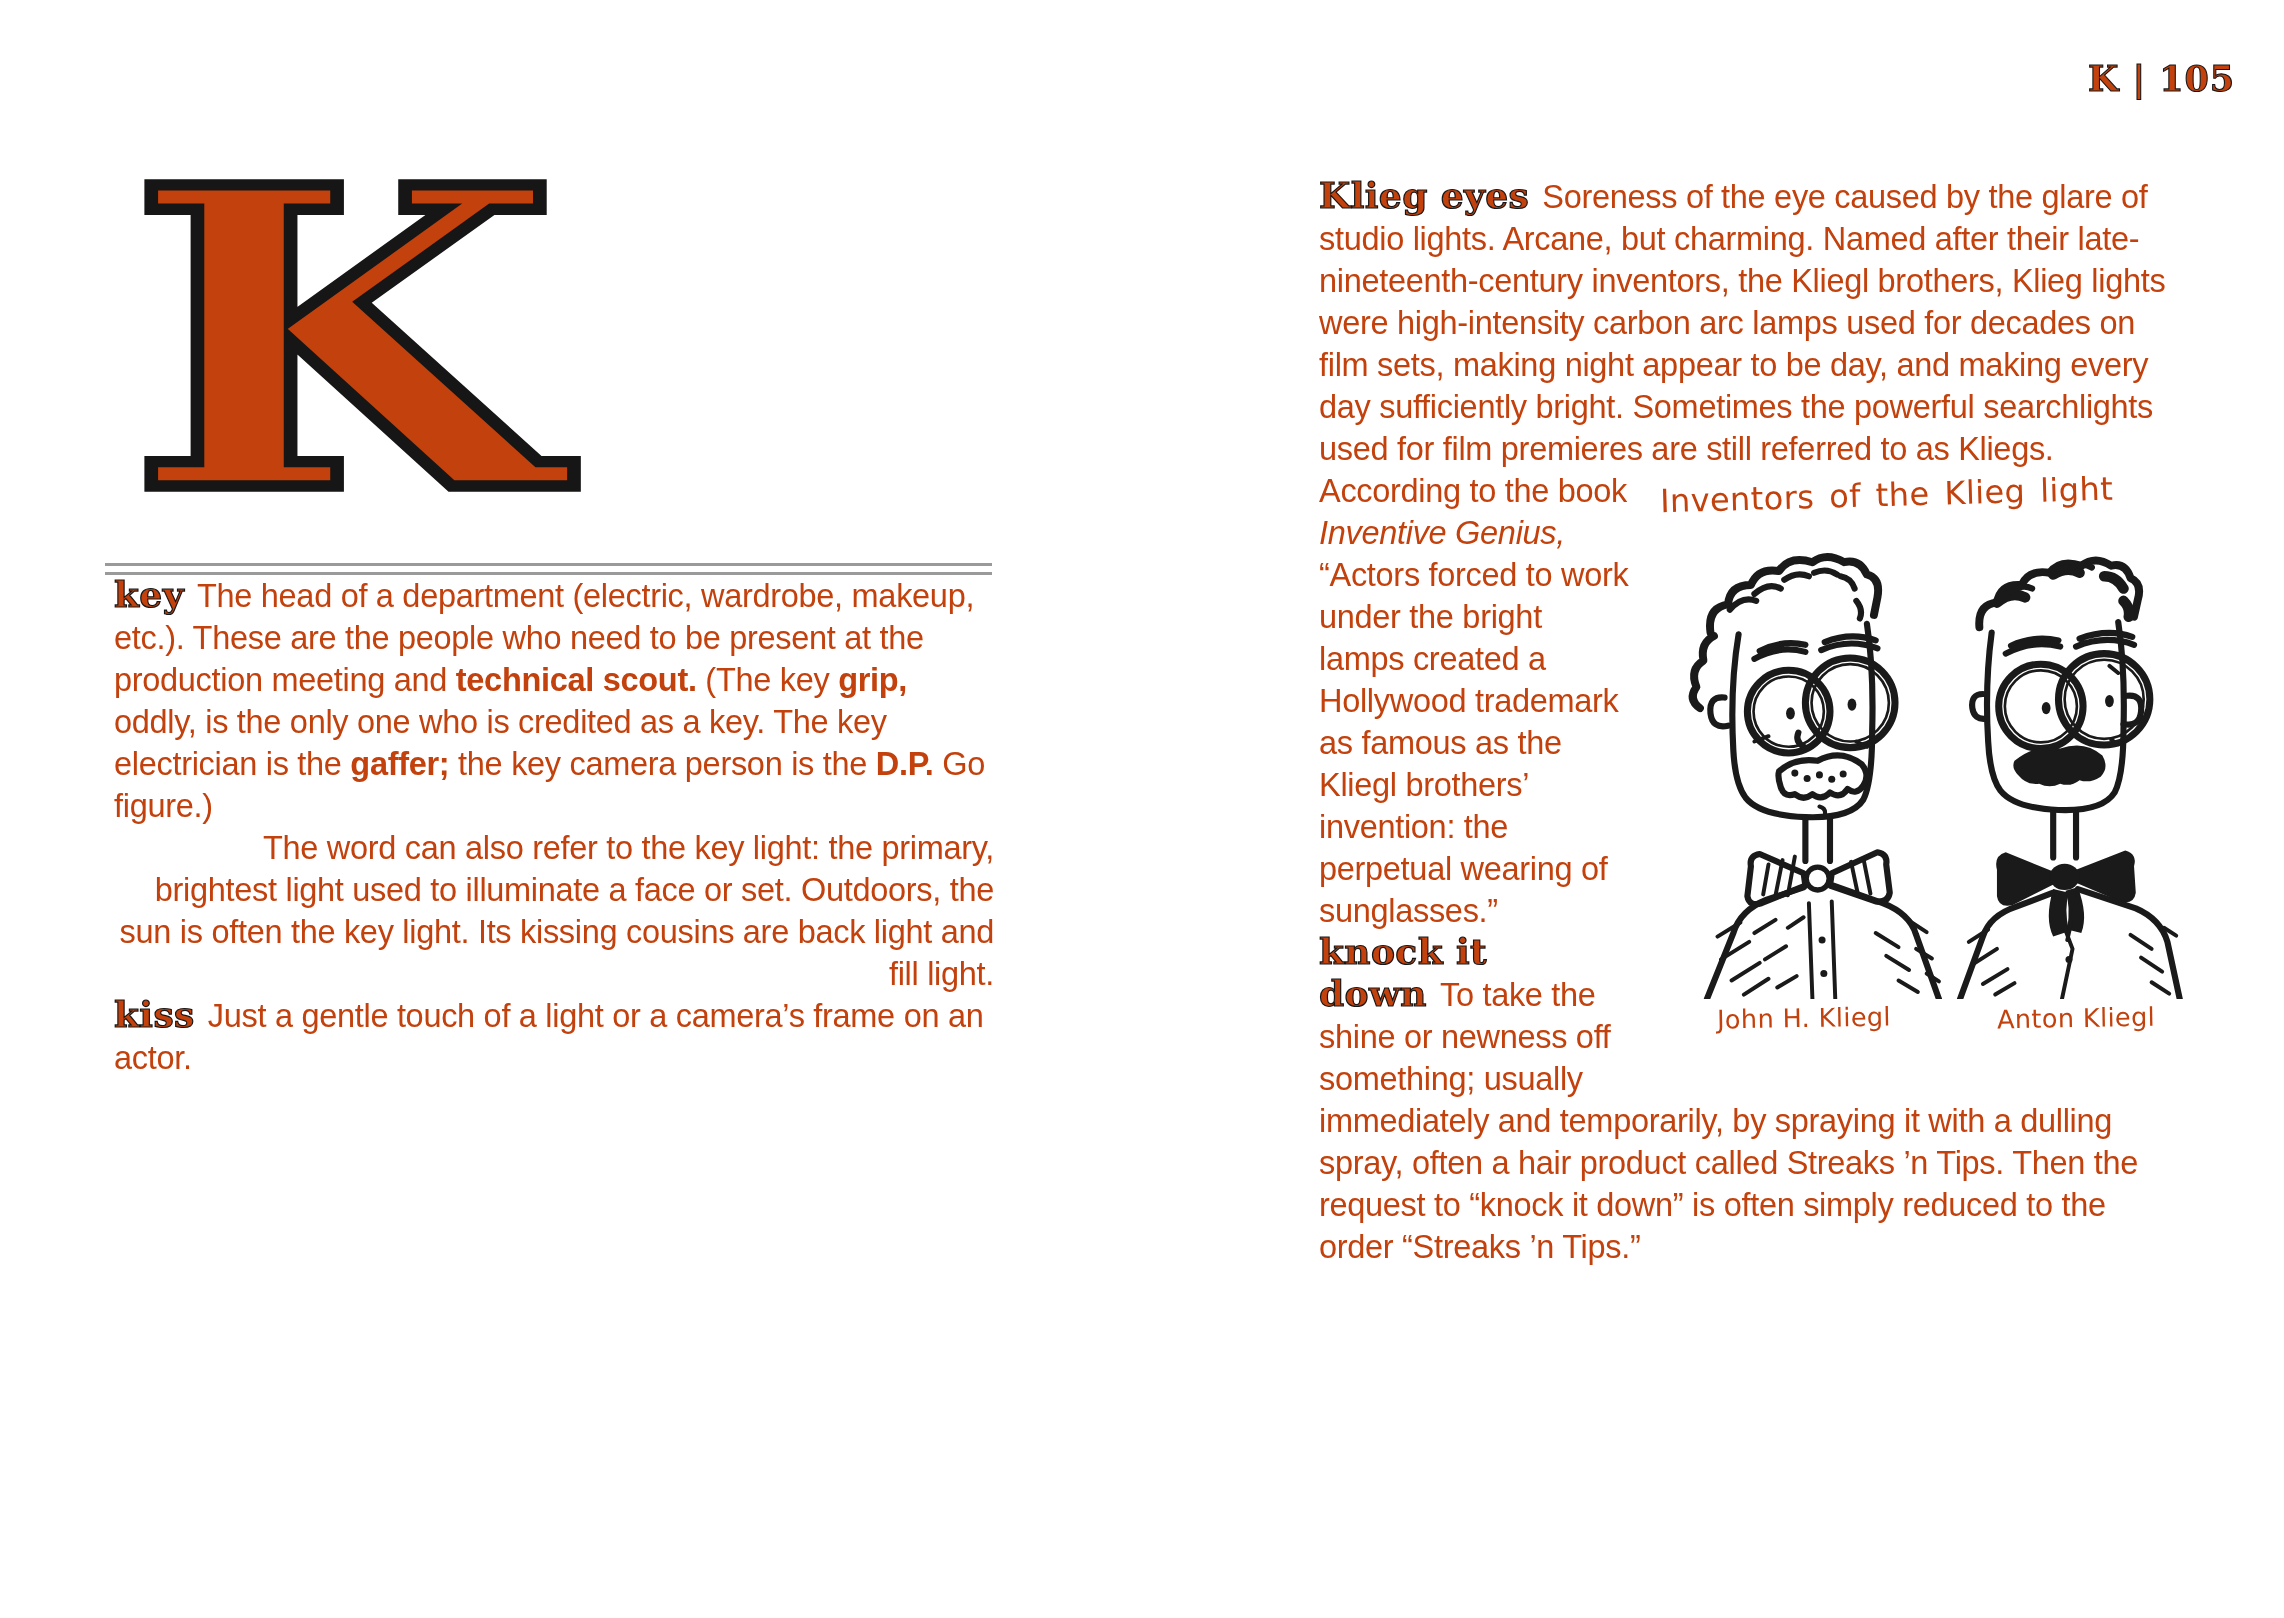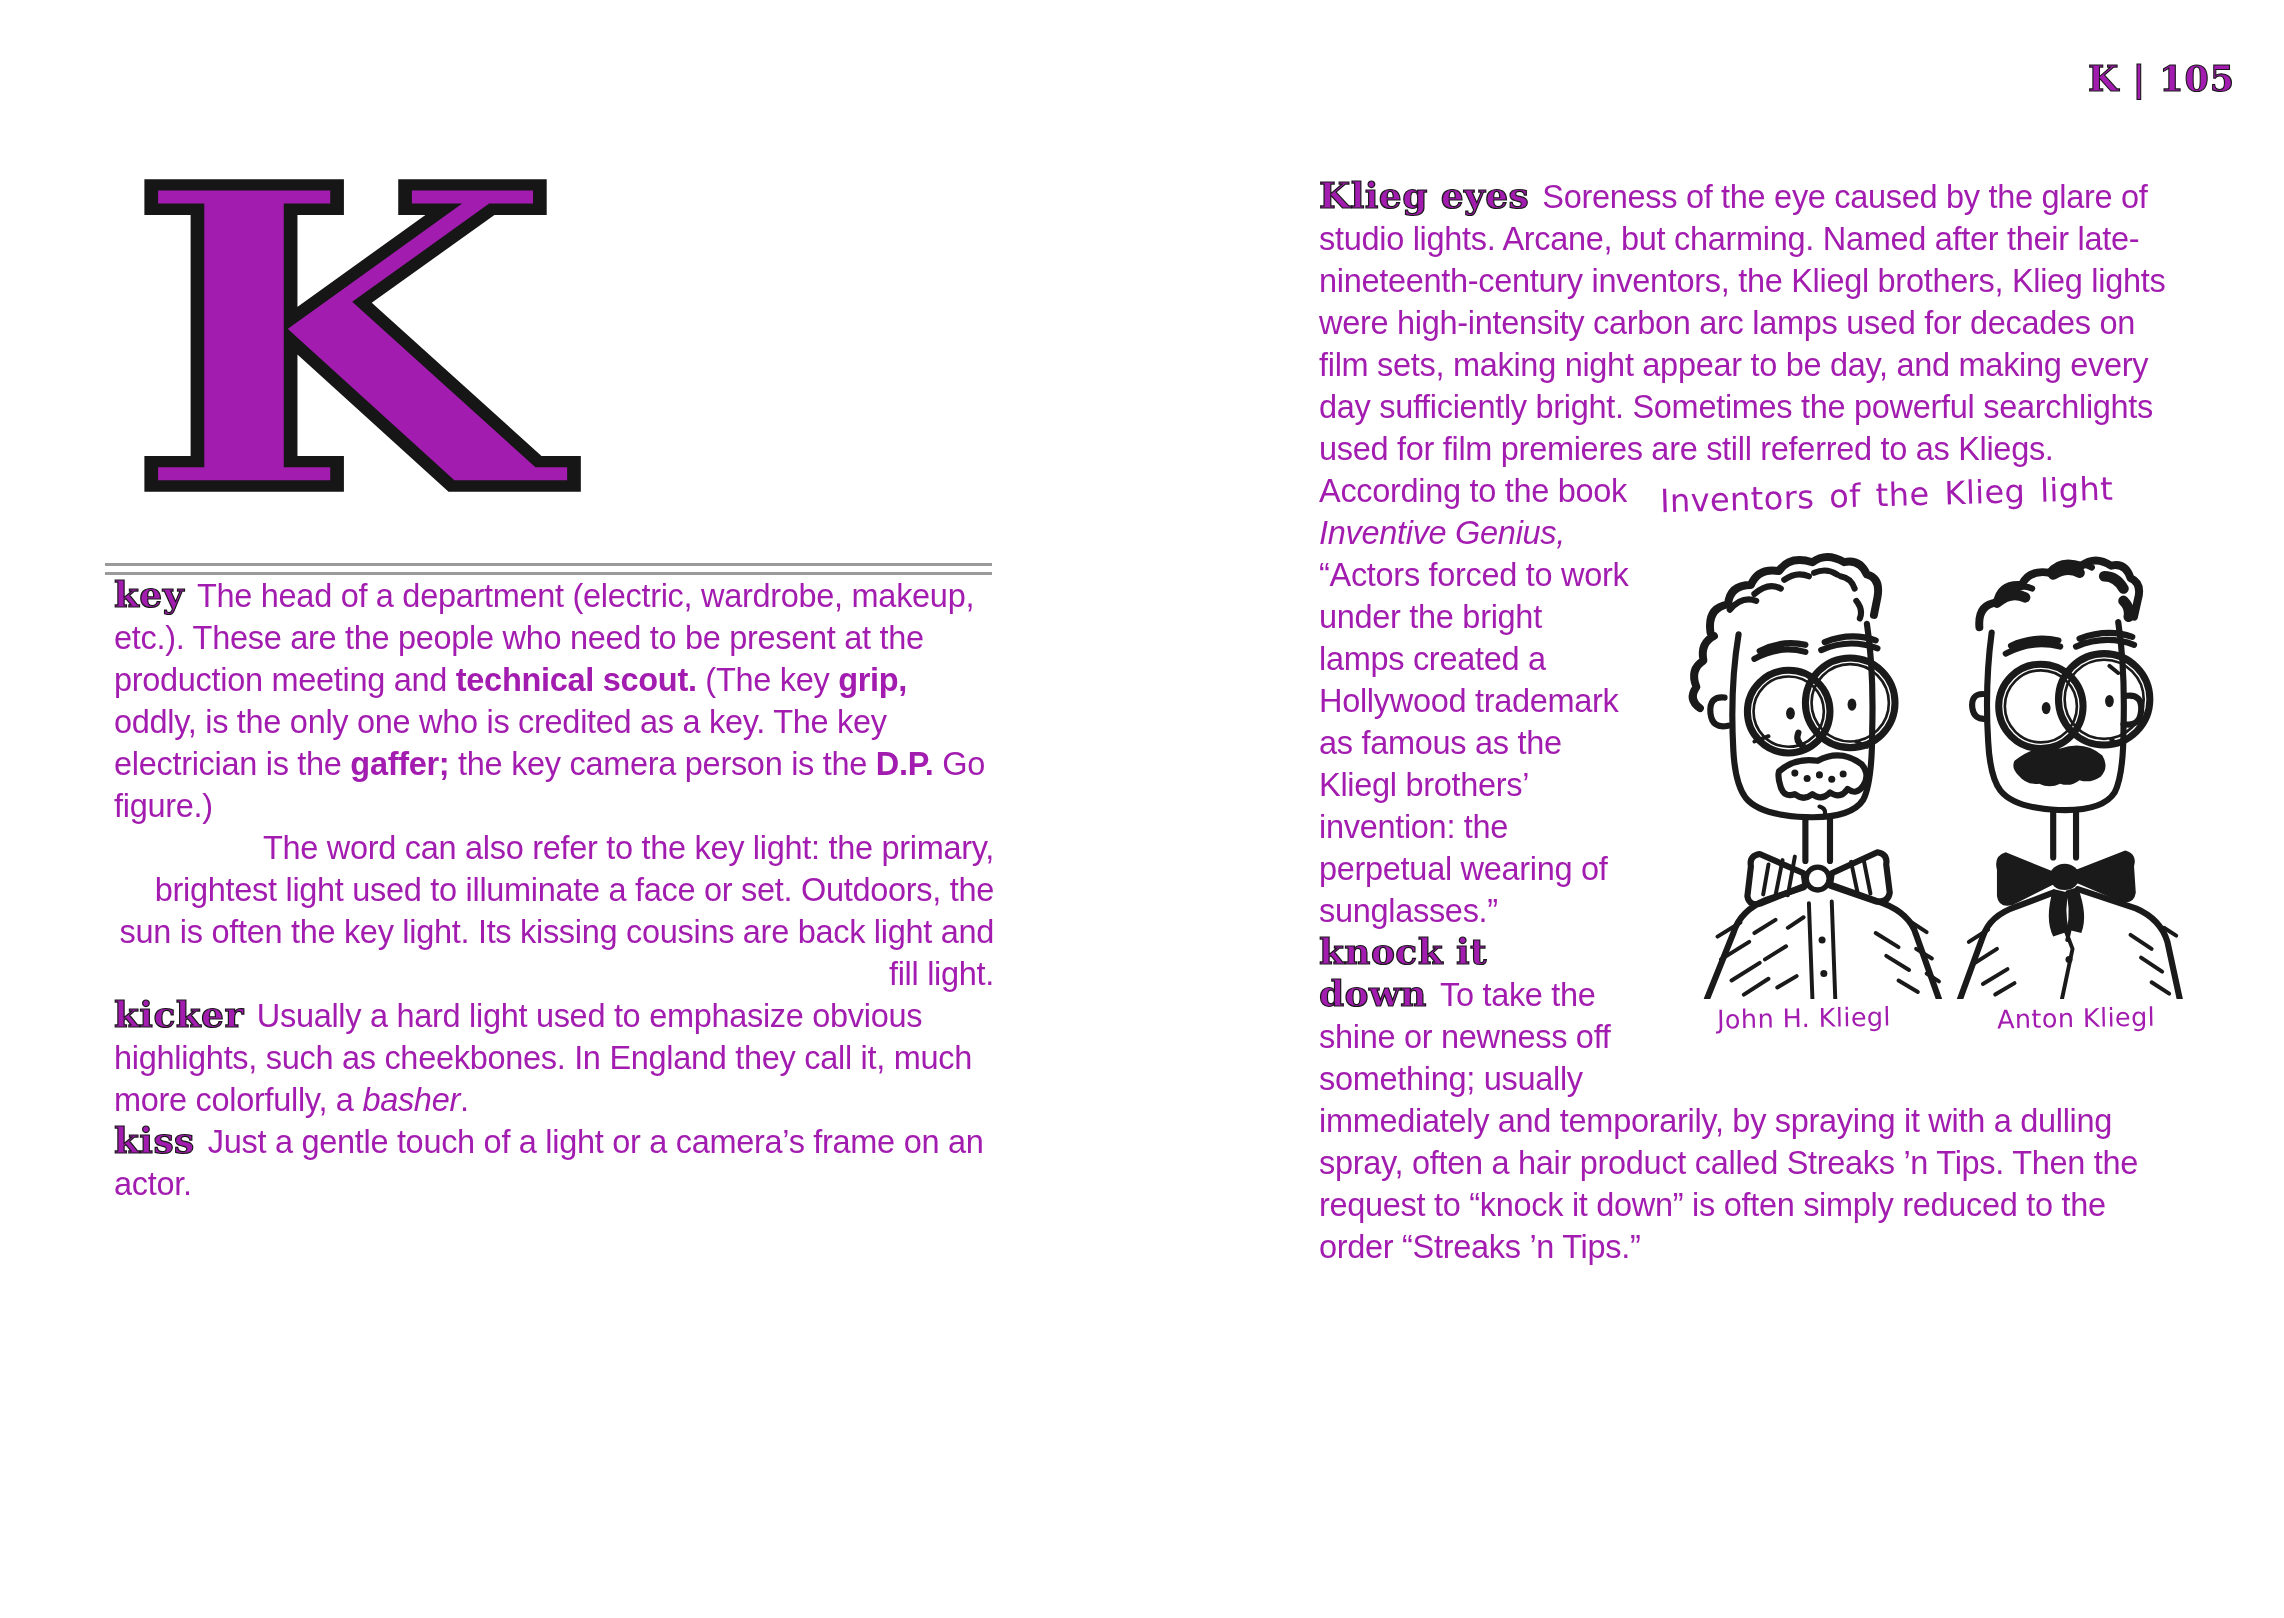--- a/index.html
+++ b/index.html
@@ -1,18 +1,18 @@
 <!DOCTYPE html>
 <html style="font-size:14px"><head>
 <meta charset="utf-8">
 <style>
   html,body{margin:0;padding:0;background:#fff;}
   .page{
     position:relative;width:2284px;height:1618px;background:#ffffff;
-    color:#a21caf;font-family:"Liberation Sans",sans-serif;
+    color:#c2410c;font-family:"Liberation Sans",sans-serif;
     font-size:32.5px;line-height:42px;letter-spacing:-0.3px;overflow:hidden;
   }
   .page-header{
     position:absolute;top:58px;right:49px;
     font-family:"DejaVu Serif",serif;font-weight:bold;font-size:35px;
     -webkit-text-stroke:1.1px #161616;letter-spacing:0.9px;
   }
   .col-left{position:absolute;left:114px;top:172px;width:880px;}
   .col-right{position:absolute;left:1319px;top:176px;width:866px;}
   .drop-cap{
@@ -62,23 +62,20 @@
 
   <div class="col-left">
     <span class="drop-cap">K</span>
     <div class="rule"></div>
 
     <p class="def first-entry">
       <span class="term">key</span><span>The head of a department (electric, wardrobe, makeup, etc.). These are the people who need to be present at the production meeting and </span><span class="b">technical scout.</span><span> (The key </span><span class="b">grip,</span><span> oddly, is the only one who is credited as a key. The key electrician is the </span><span class="b">gaffer;</span><span> the key camera person is the </span><span class="b">D.P.</span><span> Go figure.)</span>
     </p>
     <p class="def indent">The word can also refer to the key light: the primary, brightest light used to illuminate a face or set. Outdoors, the sun is often the key light. Its kissing cousins are back light and fill light.</p>
 
-    <p class="def entry-gap">
-      <span class="term">kicker</span><span>Usually a hard light used to emphasize obvious highlights, such as cheekbones. In England they call it, much more colorfully, a </span><em>basher</em><span>.</span>
-    </p>
 
 
     <p class="def entry-gap">
       <span class="term">kiss</span><span>Just a gentle touch of a light or a camera’s frame on an actor.</span>
     </p>
   </div>
 
   <div class="col-right">
     <p class="def">
       <span class="term">Klieg eyes</span><span>Soreness of the eye caused by the glare of studio lights. Arcane, but charming. Named after their late-nineteenth-century inventors, the Kliegl brothers, Klieg lights were high-intensity carbon arc lamps used for decades on film sets, making night appear to be day, and making every day sufficiently bright. Sometimes the powerful searchlights used for film premieres are </span><span class="fig-float">

